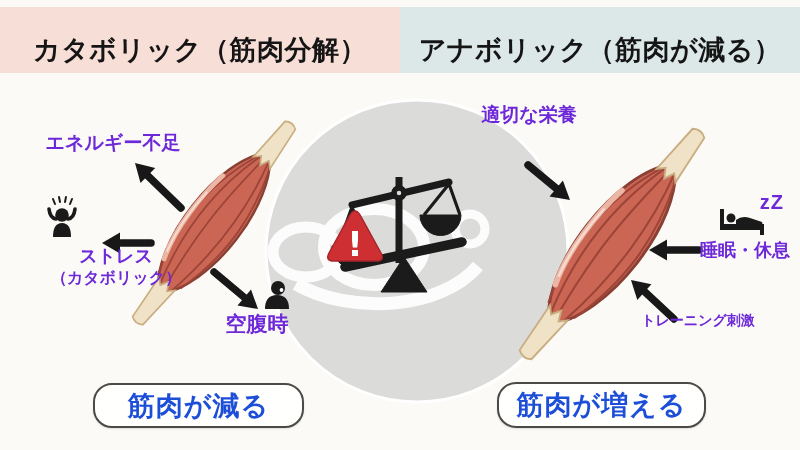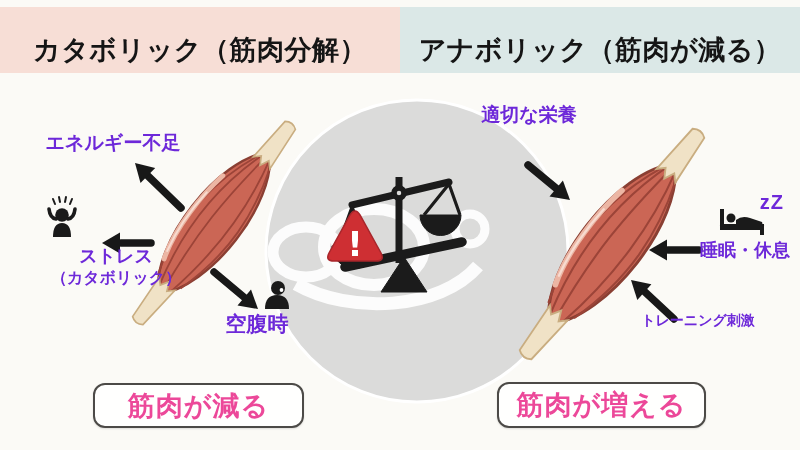--- a/index.html
+++ b/index.html
@@ -19,23 +19,23 @@
   .lbl-energy{left:32px;top:131px;width:162px;font-size:19px;}
   .lbl-stress{left:8px;top:245px;width:152px;font-size:18px;margin-left:32px;}
   .lbl-stress .sub{font-size:16px;}
   .lbl-fasting{left:207px;top:311px;width:100px;font-size:21px;}
   .lbl-nutrition{left:408px;top:103px;width:242px;font-size:19px;}
   .lbl-nutrition .sub{font-size:16.5px;}
   .lbl-sleep{left:700px;top:239px;width:100px;font-size:18px;text-align:left;}
   .lbl-training{left:602px;top:312px;width:192px;font-size:14px;}
   .lbl-zz{left:744px;top:190px;width:40px;font-size:20px;text-align:right;letter-spacing:1px;}
   .result-box{
-    position:absolute;background:#fffffe;border:2.5px solid #4c4a47;border-radius:12px;
+    position:absolute;background:#fffffe;border:2.5px solid #4c4a47;border-radius:19px;
     display:flex;align-items:center;justify-content:center;
-    font-size:27px;font-weight:700;color:#ec4899;letter-spacing:1px;
+    font-size:27px;font-weight:700;color:#1d4ed8;letter-spacing:1px;
     box-shadow:0 1px 2px rgba(0,0,0,.12);
   }
   .result-left{left:93px;top:383px;width:207px;height:41px;}
   .result-right{left:497px;top:382px;width:205px;height:42px;}
 </style>
 </head>
 <body>
 
 <div class="headers">
   <div class="header header-left">

